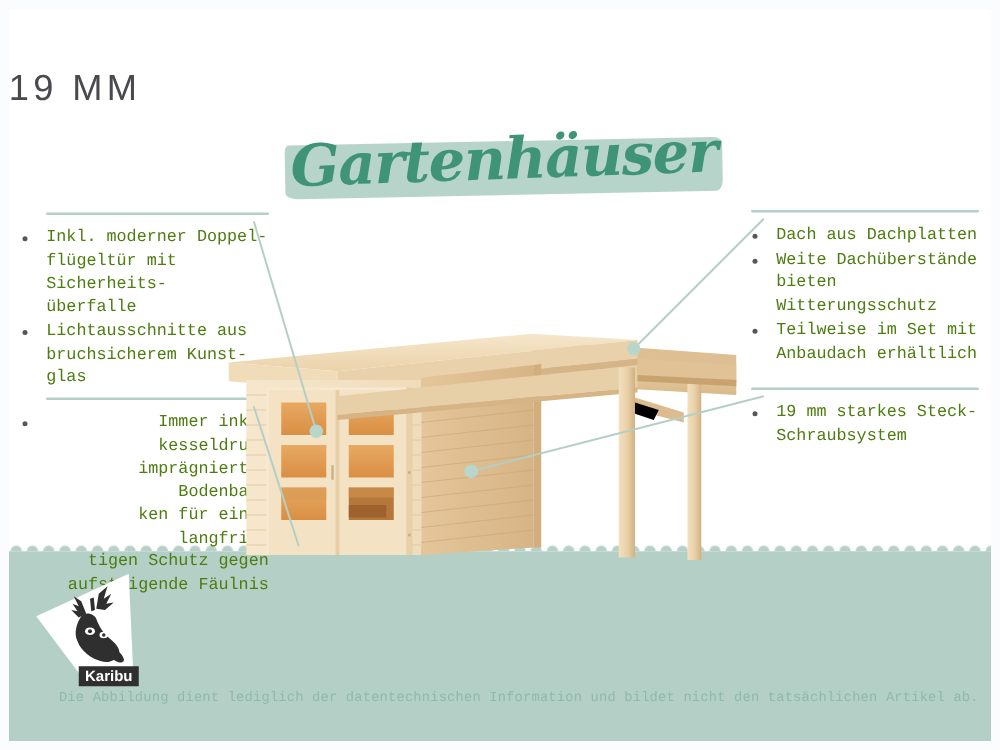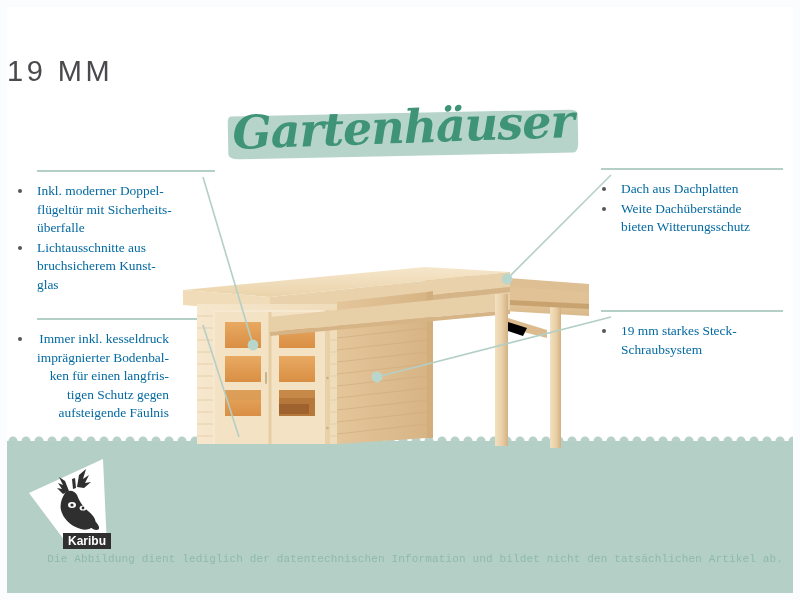--- a/index.html
+++ b/index.html
@@ -94,26 +94,26 @@
     height:1.6px;
     background:#b3cfc6;
     top:0;
   }
   .callout ul{
     margin:0;padding:0;list-style:none;
     position:absolute;
   }
   .callout li{
     position:relative;
-    color:#0369a1;
+    color:#4d7c0f;
     font-size:13.4px;
     line-height:18.5px;
     padding-left:22px;
     margin-bottom:1px;
-    font-family:Liberation Serif, serif;
+    font-family:Liberation Mono, monospace;
   }
   .callout li::before{
     content:"";
     position:absolute;
     left:3px;top:7px;
     width:4px;height:4px;
     border-radius:50%;
     background:#55555a;
   }
 
@@ -343,20 +343,22 @@
 aufsteigende Fäulnis</li>
       </ul>
     </div>
 
     <div class="callout c-right" style="top:161px;width:192px;height:120px;">
       <div class="rule" style="width:182px;"></div>
       <ul>
         <li style="white-space:pre-line;">Dach aus Dachplatten</li>
         <li style="white-space:pre-line;">Weite Dachüberstände
 bieten Witterungsschutz</li>
+        <li style="white-space:pre-line;">Teilweise im Set mit
+Anbaudach erhältlich</li>
       </ul>
     </div>
 
     <div class="callout c-right" style="top:303px;width:192px;height:100px;">
       <div class="rule" style="width:182px;"></div>
       <ul>
         <li style="white-space:pre-line;">19 mm starkes Steck-
 Schraubsystem</li>
       </ul>
     </div>

